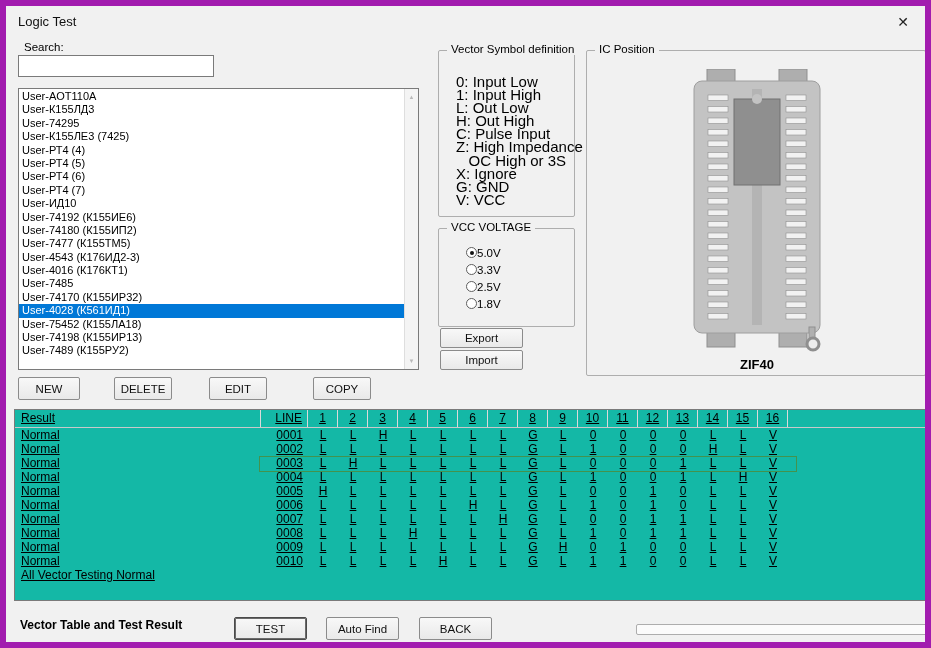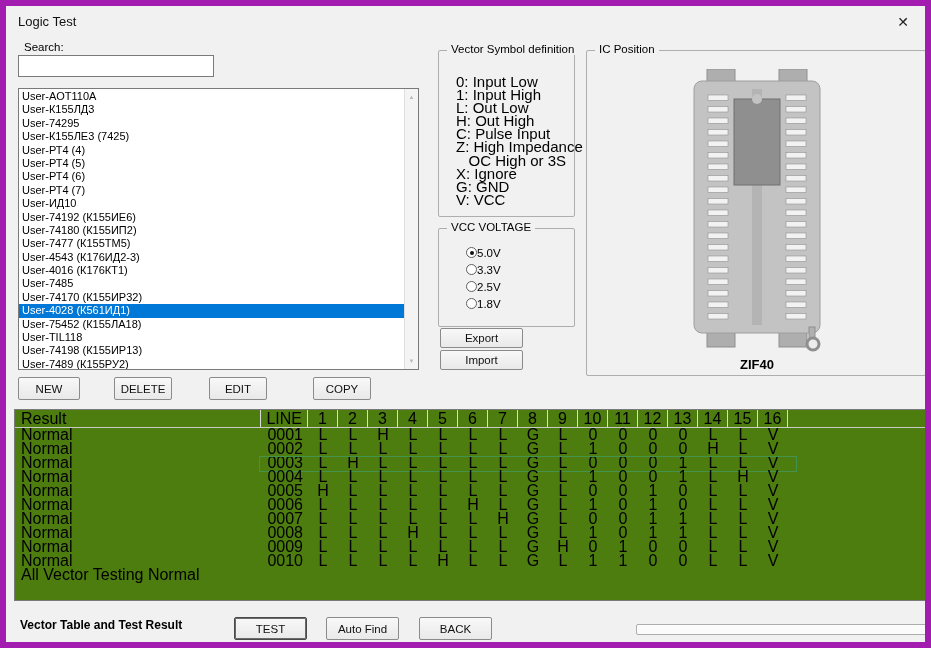--- a/index.html
+++ b/index.html
@@ -50,22 +50,22 @@
                background: #fff; position: relative; flex: 0 0 auto; }
   .radio-row.checked .radio-dot::after { content: ''; position: absolute; left: 2.5px; top: 2.5px;
                width: 4px; height: 4px; border-radius: 50%; background: #111; }
   .radio-label { font-size: 11.5px; }
 
   .zif-svg { position: absolute; left: 95px; top: 18px; }
   .zif-label { position: absolute; left: 95px; top: 306px; width: 150px; text-align: center;
                font-size: 13px; font-weight: bold; color: #000; }
 
   .result-table { position: absolute; left: 8px; top: 403px; width: 915px; height: 192px;
-                  background: #4d7c0f; border: 1px solid #7a7a7a; overflow: hidden;
-                  font-size: 16px; color: #000; }
+                  background: #14b8a6; border: 1px solid #7a7a7a; overflow: hidden;
+                  font-size: 12px; color: #000; text-decoration: underline; }
   .t-header { display: grid; grid-template-columns: 246px 47px 480px 1fr; height: 18px;
               border-bottom: 1px solid #c9c9c9; }
   .th { line-height: 17px; border-right: 1px solid #dadada; }
   .th.result { padding-left: 6px; }
   .th.line { text-align: right; padding-right: 5px; }
   .pins-header { display: grid; grid-template-columns: repeat(16, 30px); }
   .pin-h { text-align: center; line-height: 17px; border-right: 1px solid #dadada; }
   .vrow { position: relative; display: grid; grid-template-columns: 246px 47px 480px 1fr;
           height: 14px; line-height: 14px; }
   .vrow .result { padding-left: 6px; white-space: nowrap; }
@@ -123,21 +123,20 @@
         <div class="list-item">User-4016 (К176КТ1)</div>
 
         <div class="list-item">User-7485</div>
 
         <div class="list-item">User-74170 (К155ИР32)</div>
 
         <div class="list-item selected">User-4028 (К561ИД1)</div>
 
         <div class="list-item">User-75452 (К155ЛА18)</div>
 
-        <div class="list-item">User-TIL118</div>
 
         <div class="list-item">User-74198 (К155ИР13)</div>
 
         <div class="list-item">User-7489 (К155РУ2)</div>
       </div>
     <div class="scrollbar">
       <div class="sb-arrow sb-up">▲</div>
       <div class="sb-arrow sb-down">▼</div>
     </div>
   </div>

